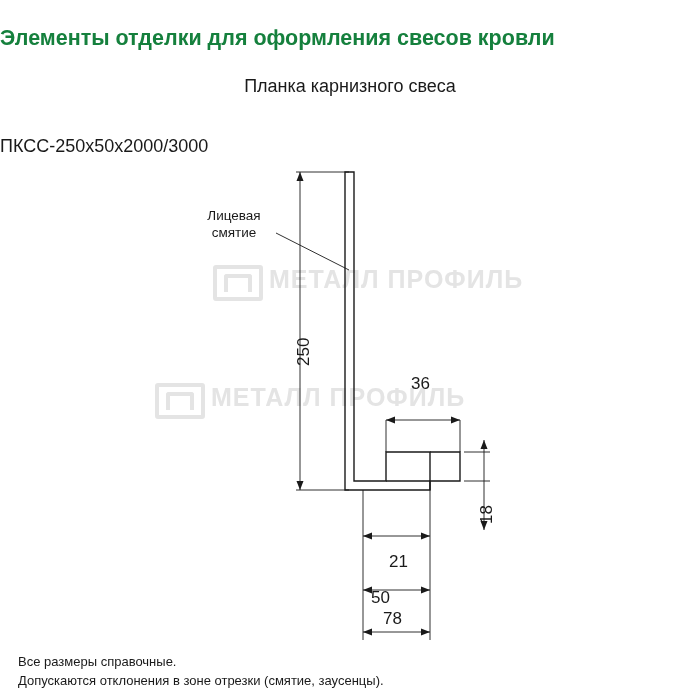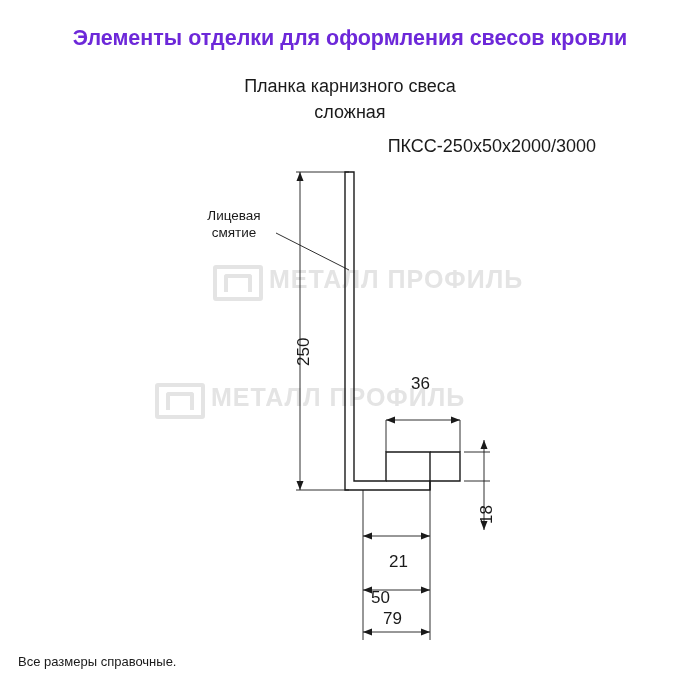--- a/index.html
+++ b/index.html
@@ -19,42 +19,41 @@
     position: absolute;
     inset: 0;
   }
 
   
   .title {
     position: absolute;
     top: 26px;
     left: 0;
     width: 700px;
-    text-align: center;
     font-size: 21.5px;
     font-weight: bold;
     letter-spacing: 0px;
-    color: #6d28d9;
+    color: #15803d;
   }
   .subtitle {
     position: absolute;
     top: 73px;
     left: 0;
     width: 700px;
     text-align: center;
     font-size: 18px;
     color: #1a1a1a;
     line-height: 26px;
   }
   .code {
     position: absolute;
     top: 136px;
     left: 0;
     width: 596px;
-    text-align: right;
+    text-align: left;
     font-size: 18px;
     color: #1a1a1a;
   }
 
   
   .watermark {
     position: absolute;
     color: #e4e4e4;
     font-weight: bold;
     font-size: 25px;
@@ -129,21 +128,20 @@
 </style>
 </head>
 <body>
 
 <div class="page">
 
   <div class="title">Элементы отделки для оформления свесов кровли</div>
 
   <div class="subtitle">
     <div>Планка карнизного свеса</div>
-    <div>сложная</div>
   </div>
 
   <div class="code">ПКСС-250х50х2000/3000</div>
 
   <div class="watermark wm1">
     <span class="wm-mark"></span><span class="wm-text">МЕТАЛЛ ПРОФИЛЬ</span>
   </div>
   <div class="watermark wm2">
     <span class="wm-mark"></span><span class="wm-text">МЕТАЛЛ ПРОФИЛЬ</span>
   </div>
@@ -198,24 +196,25 @@
 
       <line x1="276" y1="233" x2="349" y2="270"></line>
     </g>
   </svg>
 
   <div class="dim-label dim-vert" style="left:294px; top:366px;">250</div>
   <div class="dim-label" style="left:411px; top:374px;">36</div>
   <div class="dim-label dim-vert" style="left:477px; top:524px;">18</div>
   <div class="dim-label" style="left:389px; top:516px;margin-top:36px;">21</div>
   <div class="dim-label" style="left:371px; top:588px;">50</div>
-  <div class="dim-label" style="left:383px; top:609px;">79</div>
+  <div class="dim-label" style="left:383px; top:609px;">78</div>
 
   <div class="callout" style="left:193px; top:207px; width:82px;">
     <div>Лицевая</div>
     <div>смятие</div>
   </div>
 
   <div class="notes">
     <div>Все размеры справочные.</div>
+    <div>Допускаются отклонения в зоне отрезки (смятие, заусенцы).</div>
   </div>
 
 </div>
 
 </body></html>

